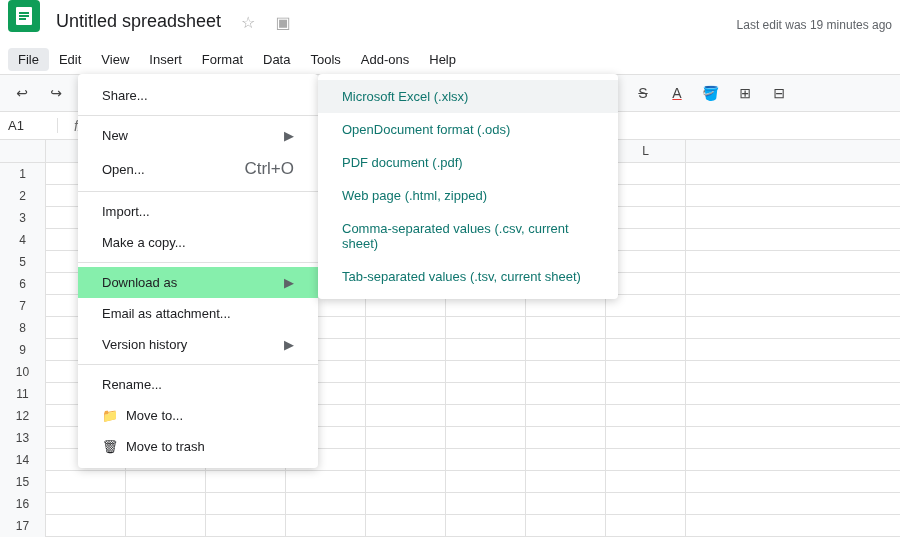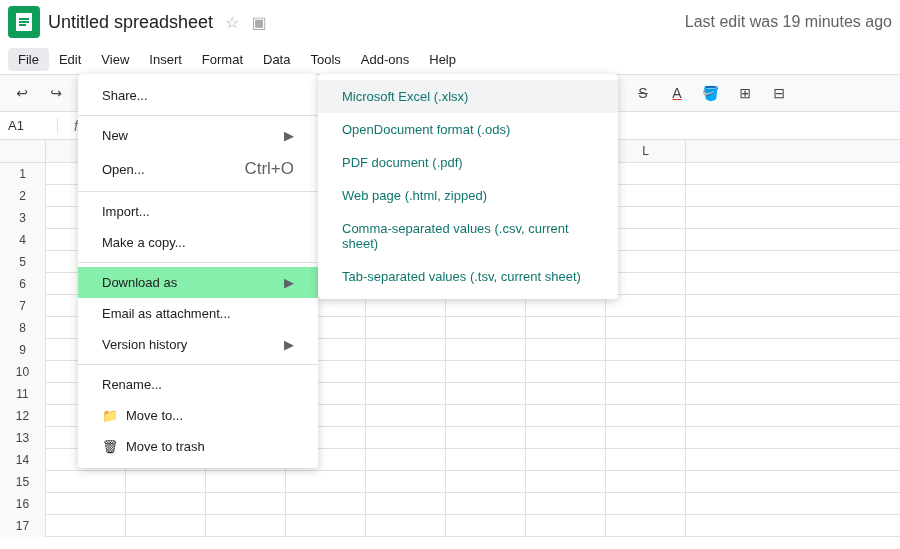--- a/index.html
+++ b/index.html
@@ -9,25 +9,25 @@
       background: #fff;
       width: 900px;
       height: 549px;
       overflow: hidden;
       position: relative;
     }
 
     
     #title-bar {
       display: flex;
-      align-items: center;
+      align-items: flex-end;
       height: 44px;
-      padding: 0 8px;
+      padding: 12px 8px;
       background: #fff;
-      gap: 8px;
+      gap: 16px;
     }
     #sheets-icon {
       width: 32px;
       height: 32px;
       background: #0f9d58;
       border-radius: 4px;
       display: flex;
       align-items: center;
       justify-content: center;
       flex-shrink: 0;
@@ -39,21 +39,21 @@
       font-weight: 400;
     }
     #star-icon, #folder-icon {
       color: #aaa;
       font-size: 16px;
       cursor: pointer;
       margin-left: 4px;
     }
     #last-edit {
       margin-left: auto;
-      font-size: 16px;
+      font-size: 12px;
       color: #5f6368;
     }
 
     
     #menu-bar {
       display: flex;
       align-items: center;
       height: 30px;
       padding: 0 8px;
       background: #fff;

